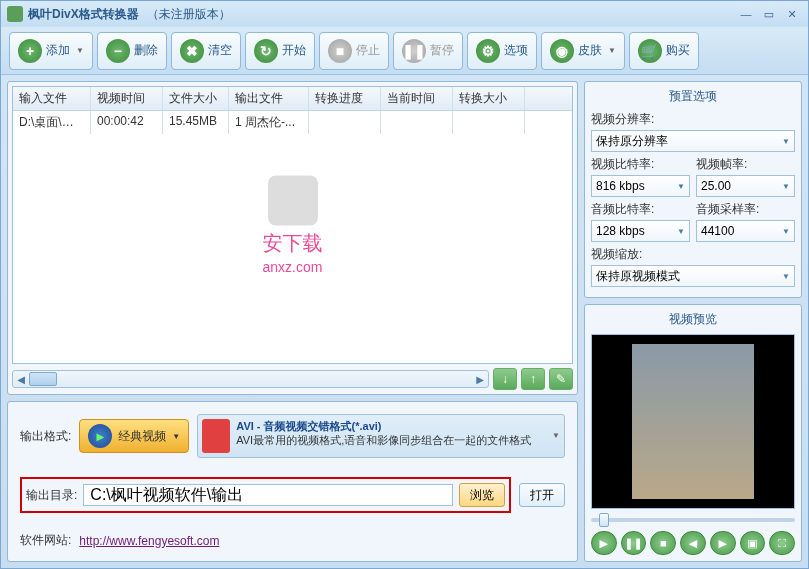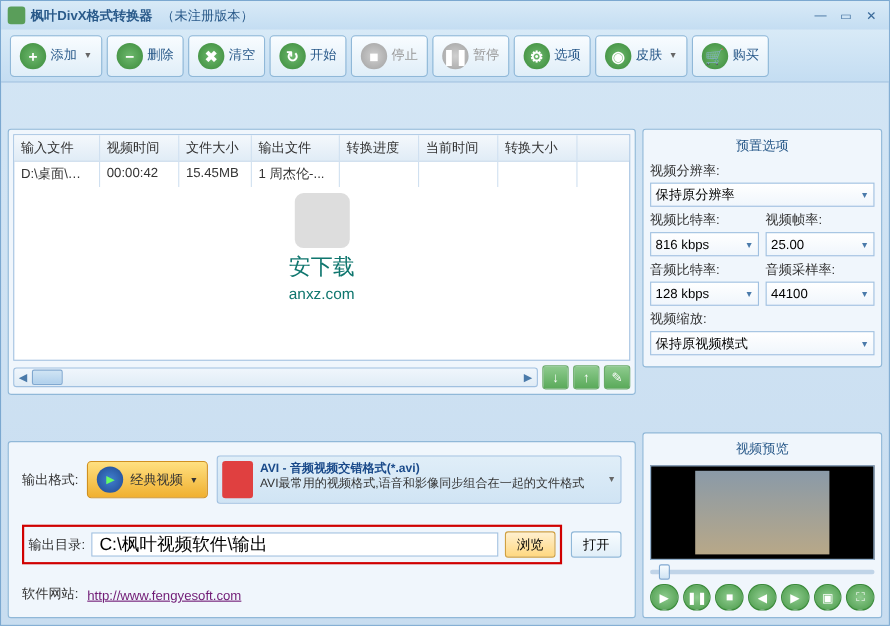--- a/index.html
+++ b/index.html
@@ -20,29 +20,29 @@
 .ic-clear { background: radial-gradient(#6db86d, #3a8a3a); }
 .ic-start { background: radial-gradient(#6db86d, #3a8a3a); }
 .ic-stop { background: radial-gradient(#d0d0d0, #a0a0a0); }
 .ic-pause { background: radial-gradient(#d0d0d0, #a0a0a0); }
 .ic-opt { background: radial-gradient(#6db86d, #3a8a3a); }
 .ic-skin { background: radial-gradient(#6db86d, #3a8a3a); }
 .ic-buy { background: radial-gradient(#6db86d, #3a8a3a); }
 .tbtn.disabled { color: #999; }
 .content { flex: 1; display: flex; padding: 6px; gap: 6px; }
 .left-col { flex: 1; display: flex; flex-direction: column; gap: 6px; }
-.panel { border: 1px solid #90b8d8; border-radius: 3px; background: #f0f6fc; margin-top: 36px; }
+.panel { border: 1px solid #90b8d8; border-radius: 3px; background: #f0f6fc; }
 .file-panel { flex: 1; display: flex; flex-direction: column; padding: 4px; }
 .table-wrap { flex: 1; border: 1px solid #a0c0e0; background: #fff; display: flex; flex-direction: column; position: relative; }
 .thead { display: flex; background: linear-gradient(#f4f8fc, #e0ecf6); border-bottom: 1px solid #c0d4e8; font-size: 12px; color: #333; }
 .th, .td { padding: 3px 6px; border-right: 1px solid #d0e0f0; white-space: nowrap; overflow: hidden; text-overflow: ellipsis; }
 .c0 { width: 78px; } .c1 { width: 72px; } .c2 { width: 66px; } .c3 { width: 80px; } .c4 { width: 72px; } .c5 { width: 72px; } .c6 { width: 72px; }
 .tbody { flex: 1; overflow: hidden; font-size: 12px; color: #333; }
 .trow { display: flex; }
-.watermark { position: absolute; top: 50%; left: 50%; transform: translate(-50%, -50%); text-align: center; color: #0f766e; pointer-events: none; }
+.watermark { position: absolute; top: 50%; left: 50%; transform: translate(-50%, -50%); text-align: center; color: #ec4899; pointer-events: none; }
 .watermark .wm-icon { width: 50px; height: 50px; background: #ddd; border-radius: 8px; margin: 0 auto 4px; }
 .watermark .wm-txt1 { font-size: 20px; }
 .watermark .wm-txt2 { font-size: 14px; margin-top: 2px; }
 .scroll-row { display: flex; align-items: center; gap: 4px; margin-top: 4px; }
 .hscroll { flex: 1; height: 18px; background: linear-gradient(#f0f6fc, #e0ecf6); border: 1px solid #a0c0e0; border-radius: 3px; position: relative; }
 .hscroll .thumb { position: absolute; left: 16px; top: 1px; width: 28px; height: 14px; background: linear-gradient(#d0e4f4, #b0d0ec); border: 1px solid #80a8d0; border-radius: 2px; }
 .hscroll .ab { position: absolute; top: 0; width: 16px; height: 16px; display: flex; align-items: center; justify-content: center; color: #4a7aaa; font-size: 10px; }
 .sbtn { width: 24px; height: 22px; border: 1px solid #6aaa6a; border-radius: 3px; background: linear-gradient(#8ecb8e, #5aaa5a); display: flex; align-items: center; justify-content: center; color: #fff; font-size: 12px; cursor: pointer; }
 .output-panel { padding: 12px; display: flex; flex-direction: column; gap: 19px; }
 .o-row { display: flex; align-items: center; gap: 8px; font-size: 12px; color: #333; }
@@ -50,21 +50,21 @@
 .fmt-btn .play-ic { width: 24px; height: 24px; background: radial-gradient(#4080d0, #204890); border-radius: 12px; display: flex; align-items: center; justify-content: center; color: #6f6; font-size: 10px; }
 .fmt-desc { flex: 1; display: flex; gap: 6px; padding: 4px; background: linear-gradient(#e0eef8, #d0e4f4); border: 1px solid #a0c0e0; border-radius: 3px; font-size: 11px; line-height: 1.3; }
 .fmt-desc .doc-ic { width: 28px; height: 34px; background: #e04040; border-radius: 3px; flex-shrink: 0; }
 .fmt-desc .desc-txt { flex: 1; }
 .fmt-desc b { color: #1a4a8a; }
 .high-row { border: 2px solid #d00000; padding: 4px; display: flex; align-items: center; gap: 6px; }
 .path-input { flex: 1; height: 22px; border: 1px solid #a0c0e0; background: #fff; padding: 0 6px; font-size: 16px; }
 .btn { height: 24px; padding: 0 10px; background: linear-gradient(#f8fcff, #e0eef8); border: 1px solid #90b8d8; border-radius: 3px; font-size: 12px; cursor: pointer; }
 .btn.hl { background: linear-gradient(#fff0d0, #ffd880); border-color: #d0a040; }
 .link { color: #701a75; text-decoration: underline; font-size: 12px; }
-.right-col { width: 218px; display: flex; flex-direction: column; gap: 23px; }
+.right-col { width: 218px; display: flex; flex-direction: column; gap: 6px; }
 .settings-panel { padding: 6px; }
 .panel-title { text-align: center; font-size: 12px; color: #2a5a8a; margin-bottom: 6px; }
 .s-row { display: flex; gap: 6px; margin-bottom: 4px; }
 .s-group { flex: 1; }
 .s-label { font-size: 12px; color: #333; margin-bottom: 2px; }
 .s-select { width: 100%; height: 22px; border: 1px solid #a0c0e0; background: linear-gradient(#fff, #f0f6fc); font-size: 12px; padding: 0 4px; display: flex; align-items: center; justify-content: space-between; cursor: pointer; }
 .s-select .dd { font-size: 8px; color: #4a7aaa; }
 .preview-panel { flex: 1; padding: 6px; display: flex; flex-direction: column; }
 .preview-area { flex: 1; background: #000; border: 1px solid #a0c0e0; display: flex; align-items: center; justify-content: center; position: relative; }
 .preview-img { width: 60%; height: 90%; background: linear-gradient(#8a9aa8, #b8a888); border: none; }

